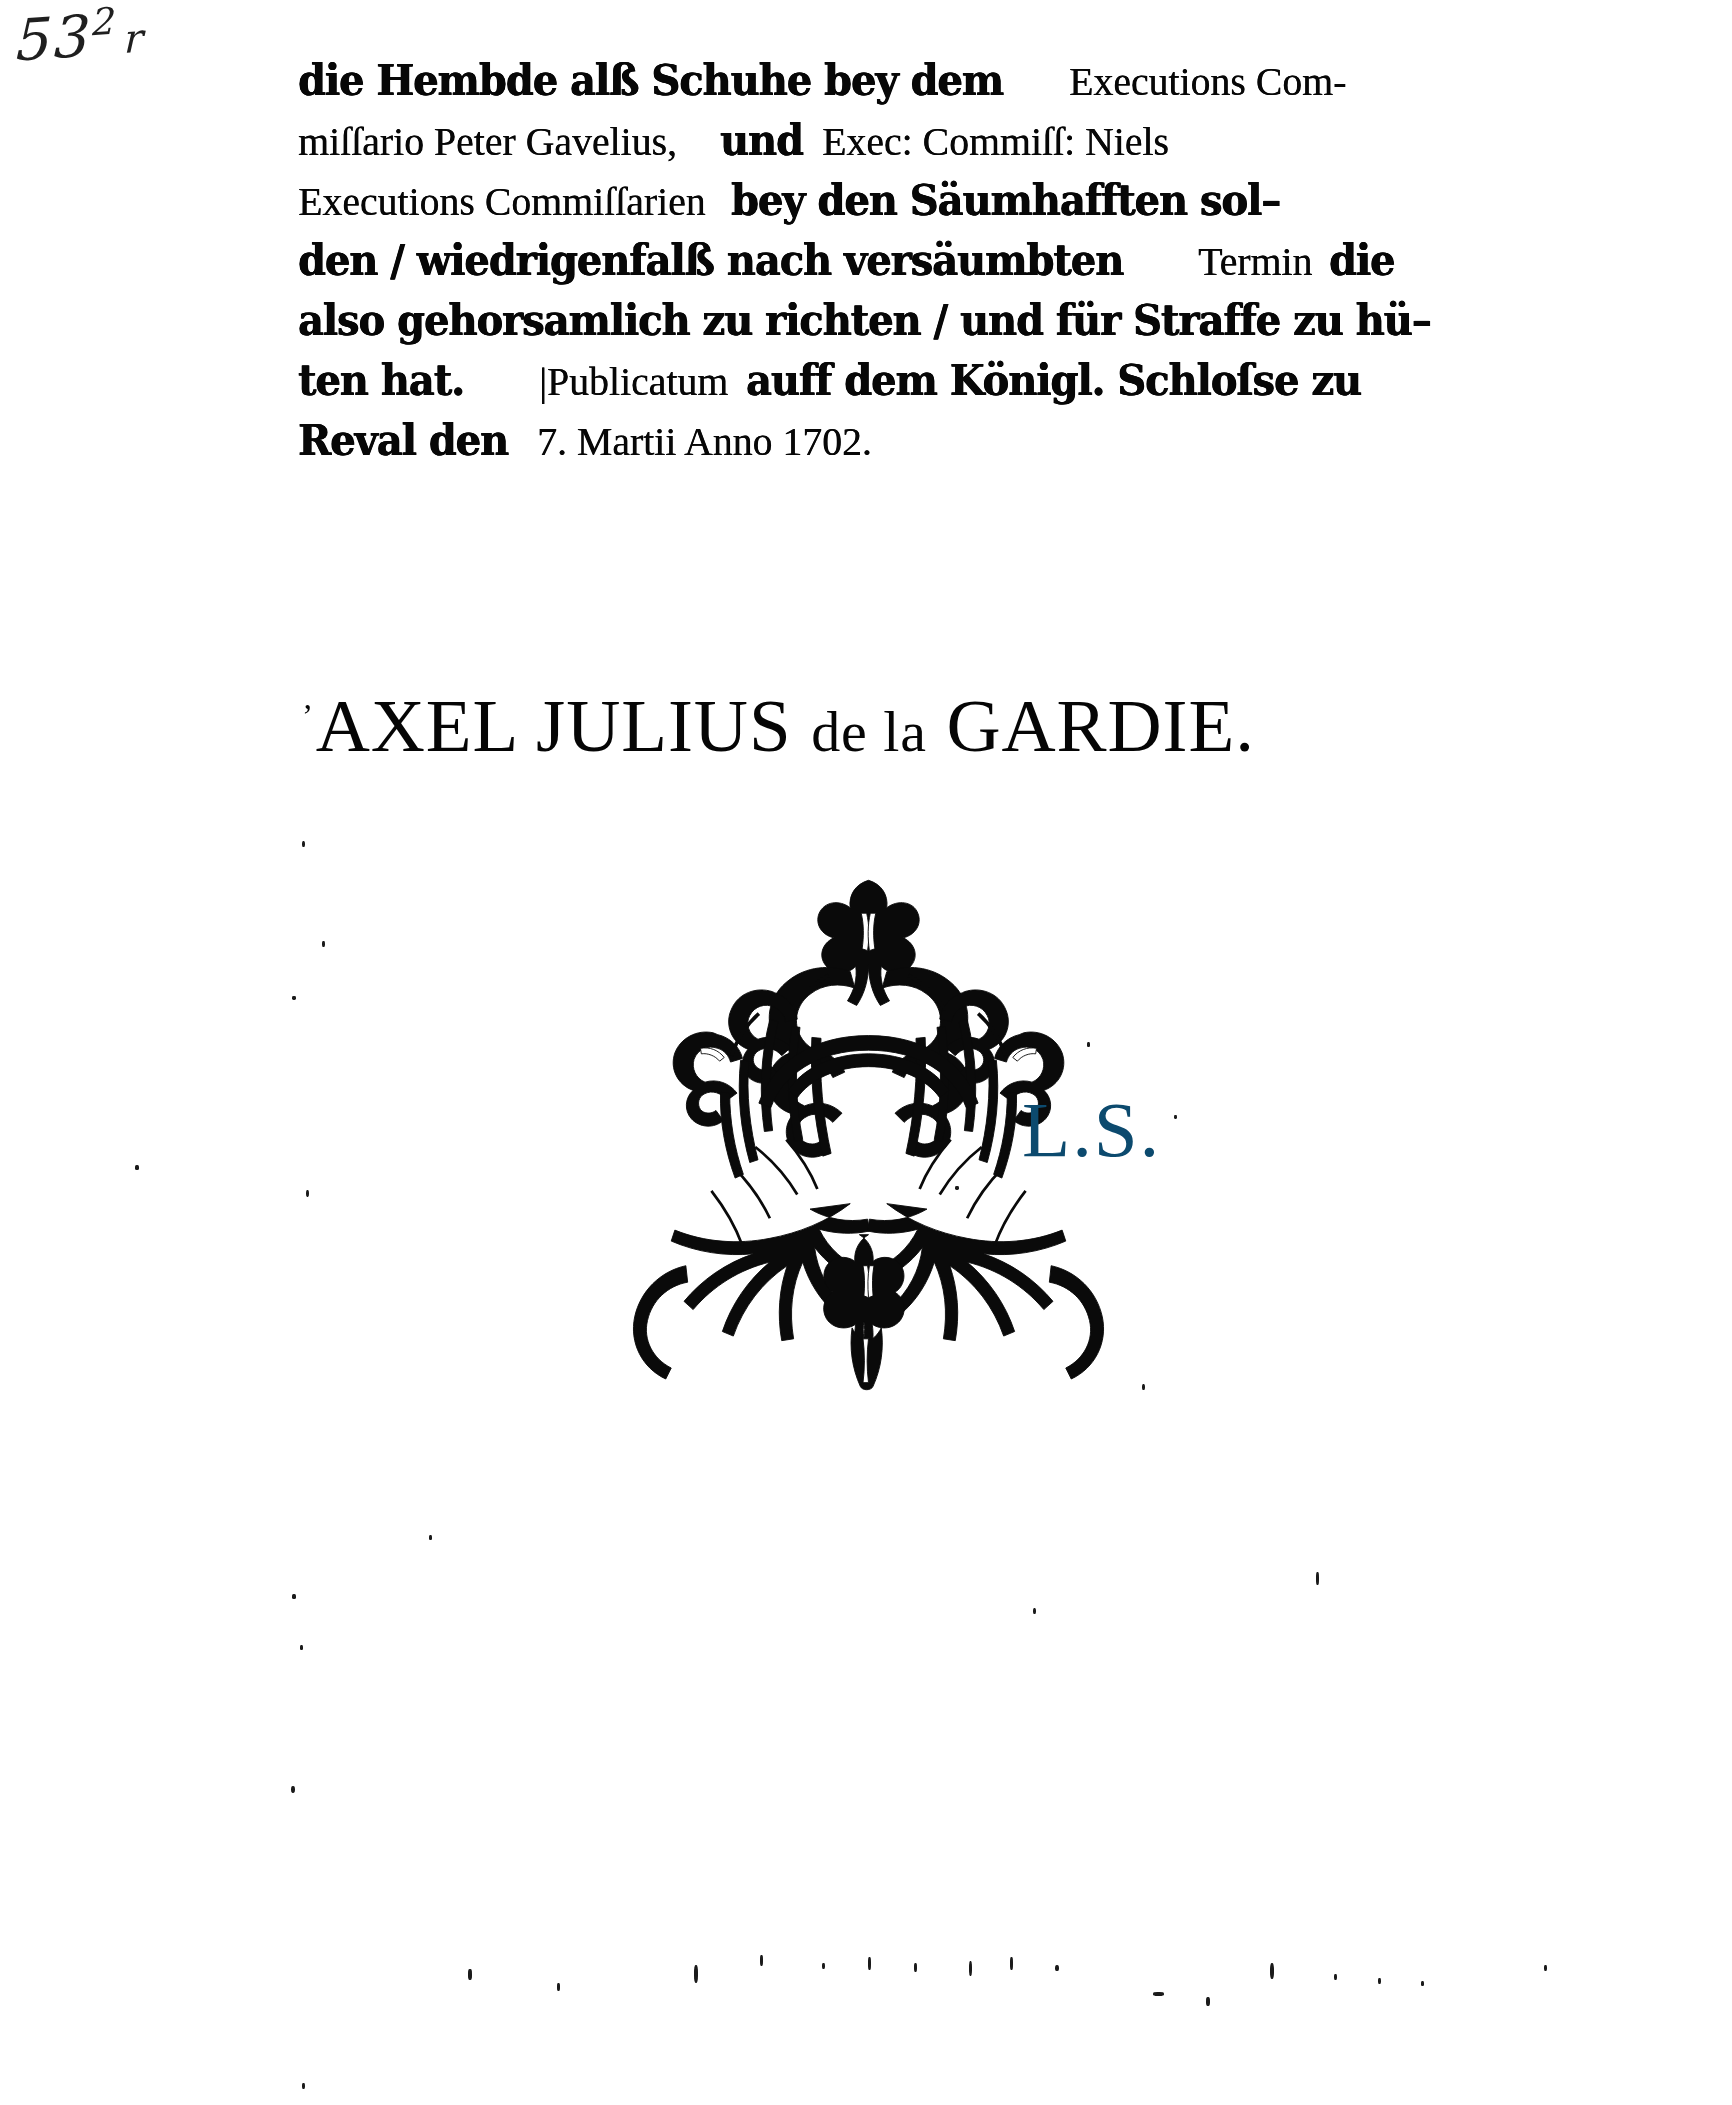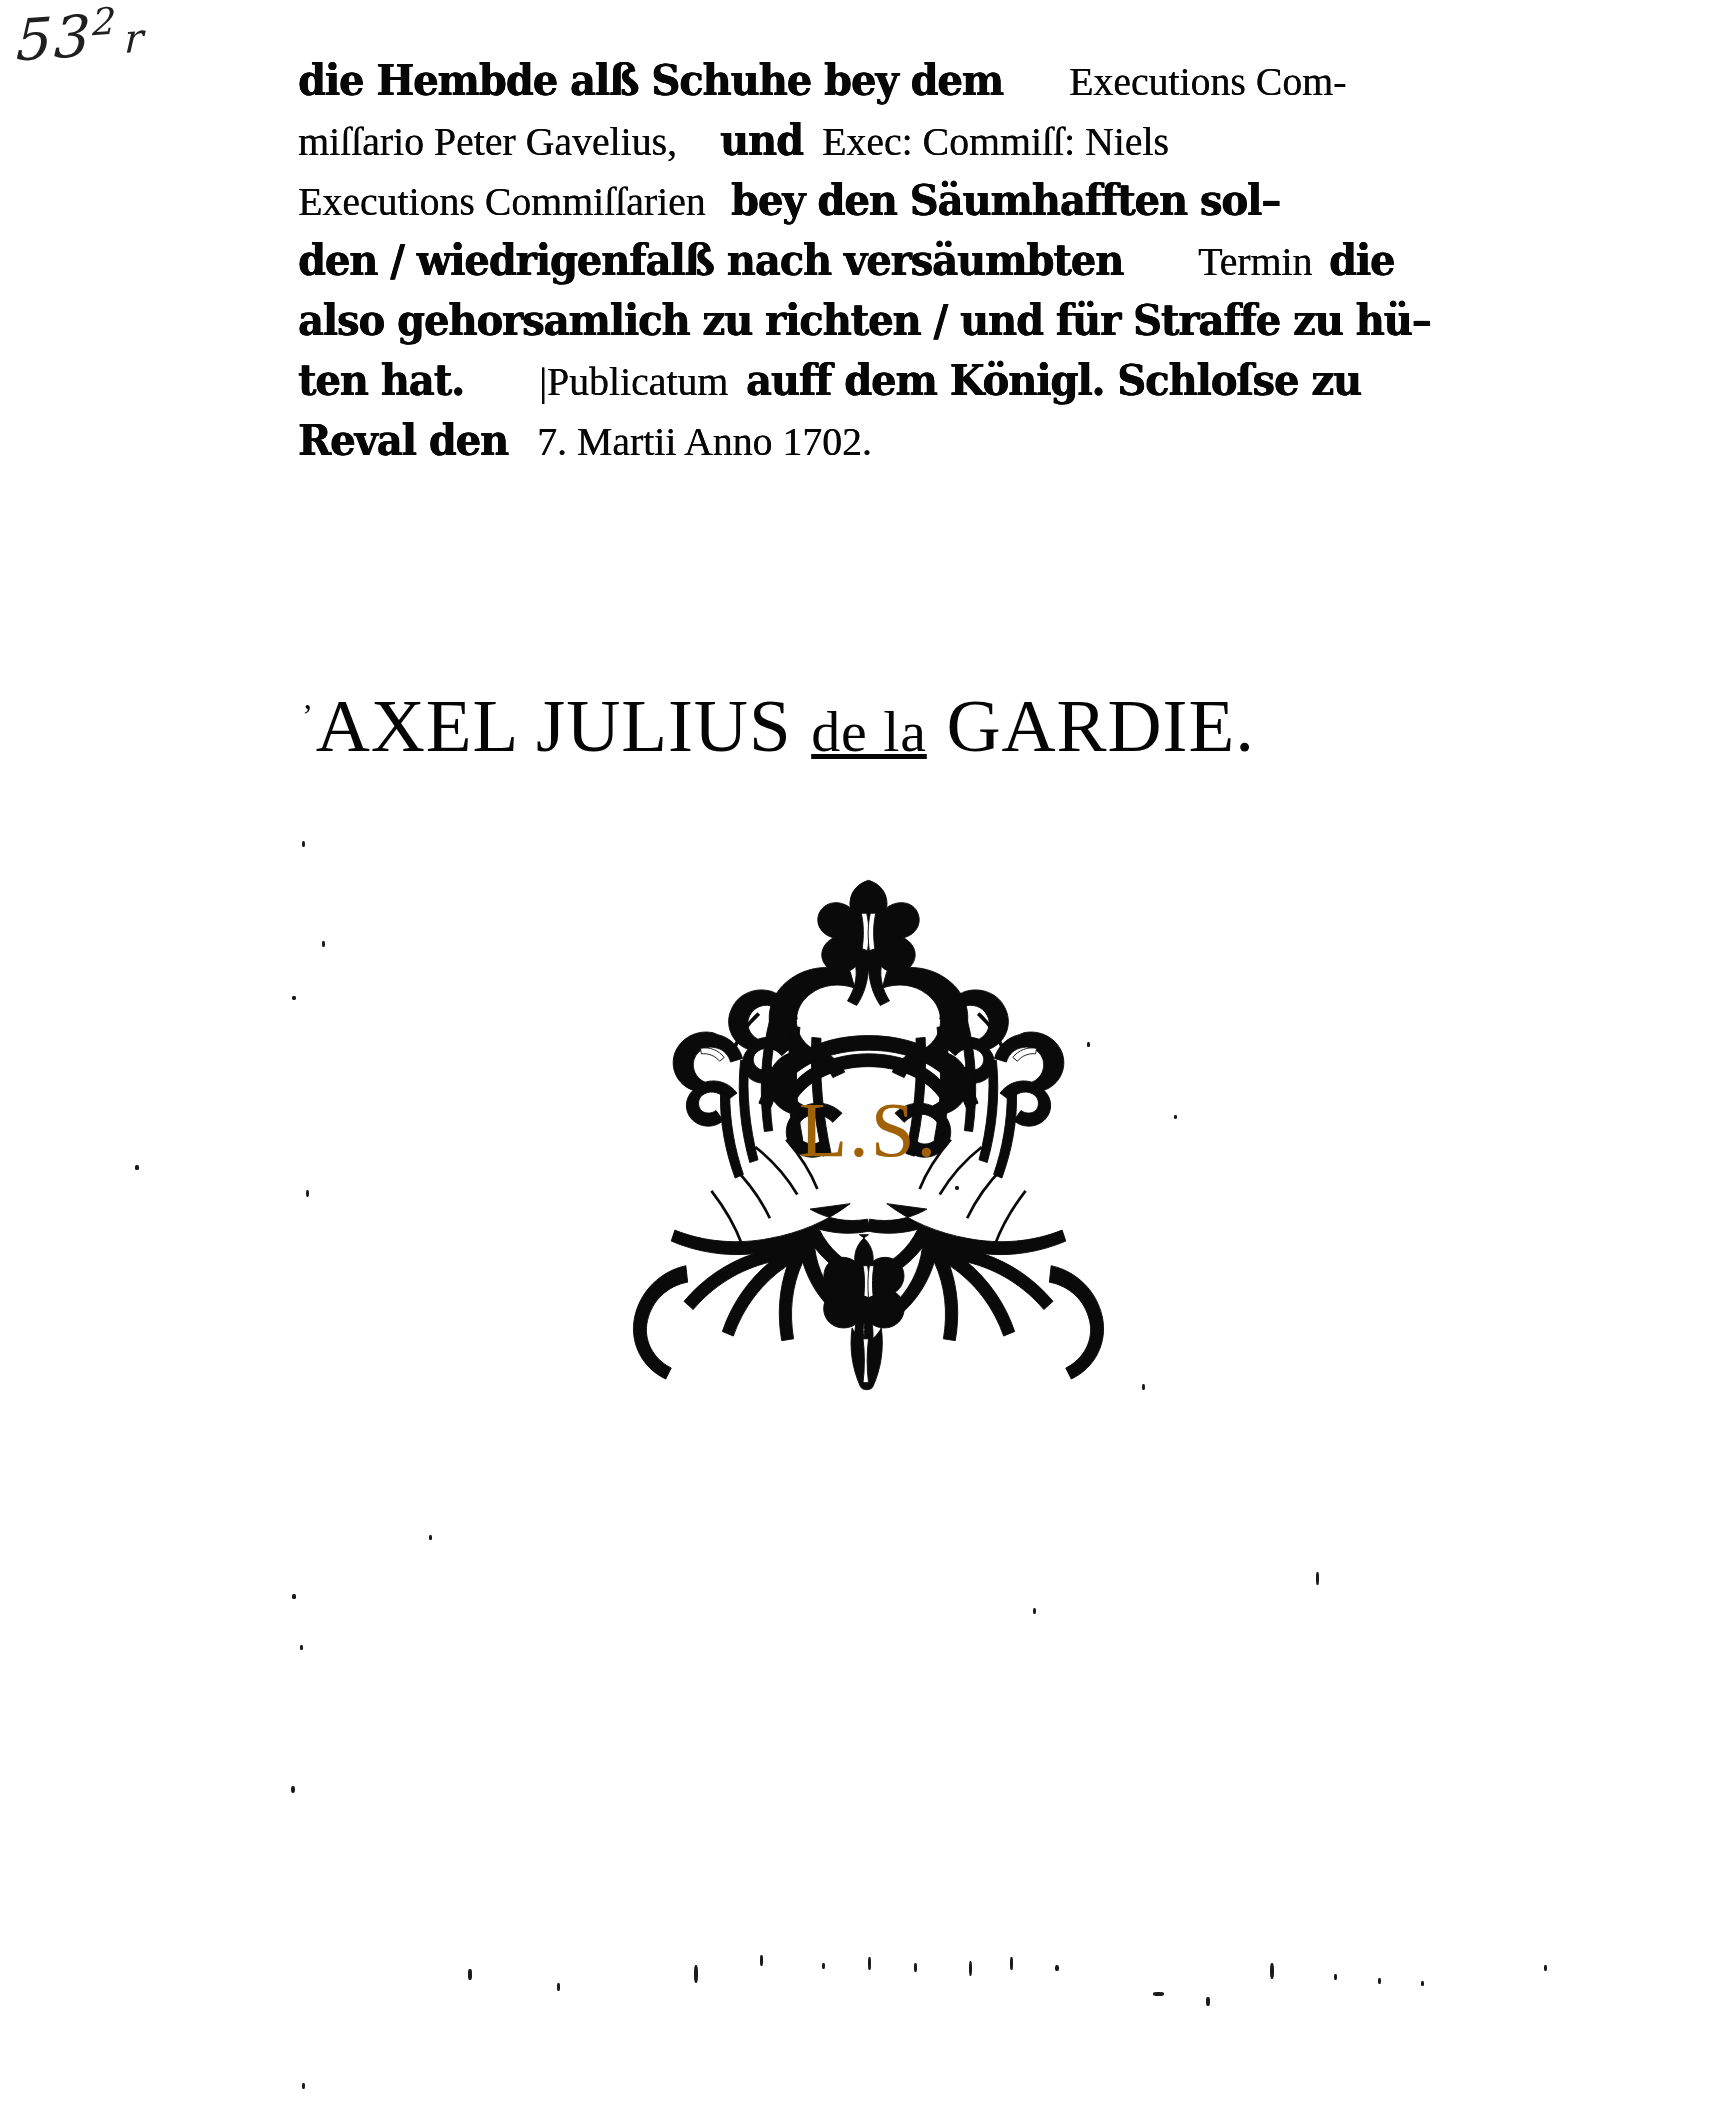--- a/index.html
+++ b/index.html
@@ -86,21 +86,20 @@
     width: 1279px;
     color: #050505;
     font-family: "Liberation Serif", "DejaVu Serif", serif;
     font-size: 75px;
     font-weight: 400;
     letter-spacing: 0.9px;
     white-space: nowrap;
   }
   #signature .small {
     font-size: 58px;
-    text-decoration: underline;
   }
   #signature .lead {
     font-size: 33px;
     vertical-align: 24px;
     margin-right: 1.8px;
   }
 
   
   #seal {
     position: absolute;
@@ -108,26 +107,26 @@
     top: 873px;
     width: 585px;
     height: 548px;
   }
   #seal svg { display: block; width: 100%; height: 100%; }
   #seal-letters {
     position: absolute;
     left: 0;
     top: 212px;
     width: 585px;
-    text-align: center;
+    text-align: right;
     font-family: "Liberation Serif", "DejaVu Serif", serif;
     font-size: 79px;
     font-weight: 400;
     letter-spacing: 1.8px;
-    color: #a16207;
+    color: #0c4a6e;
   }
 
   
   .speck {
     position: absolute;
     background: #1a1a1a;
     border-radius: 40%;
   }
 </style>
 </head>

